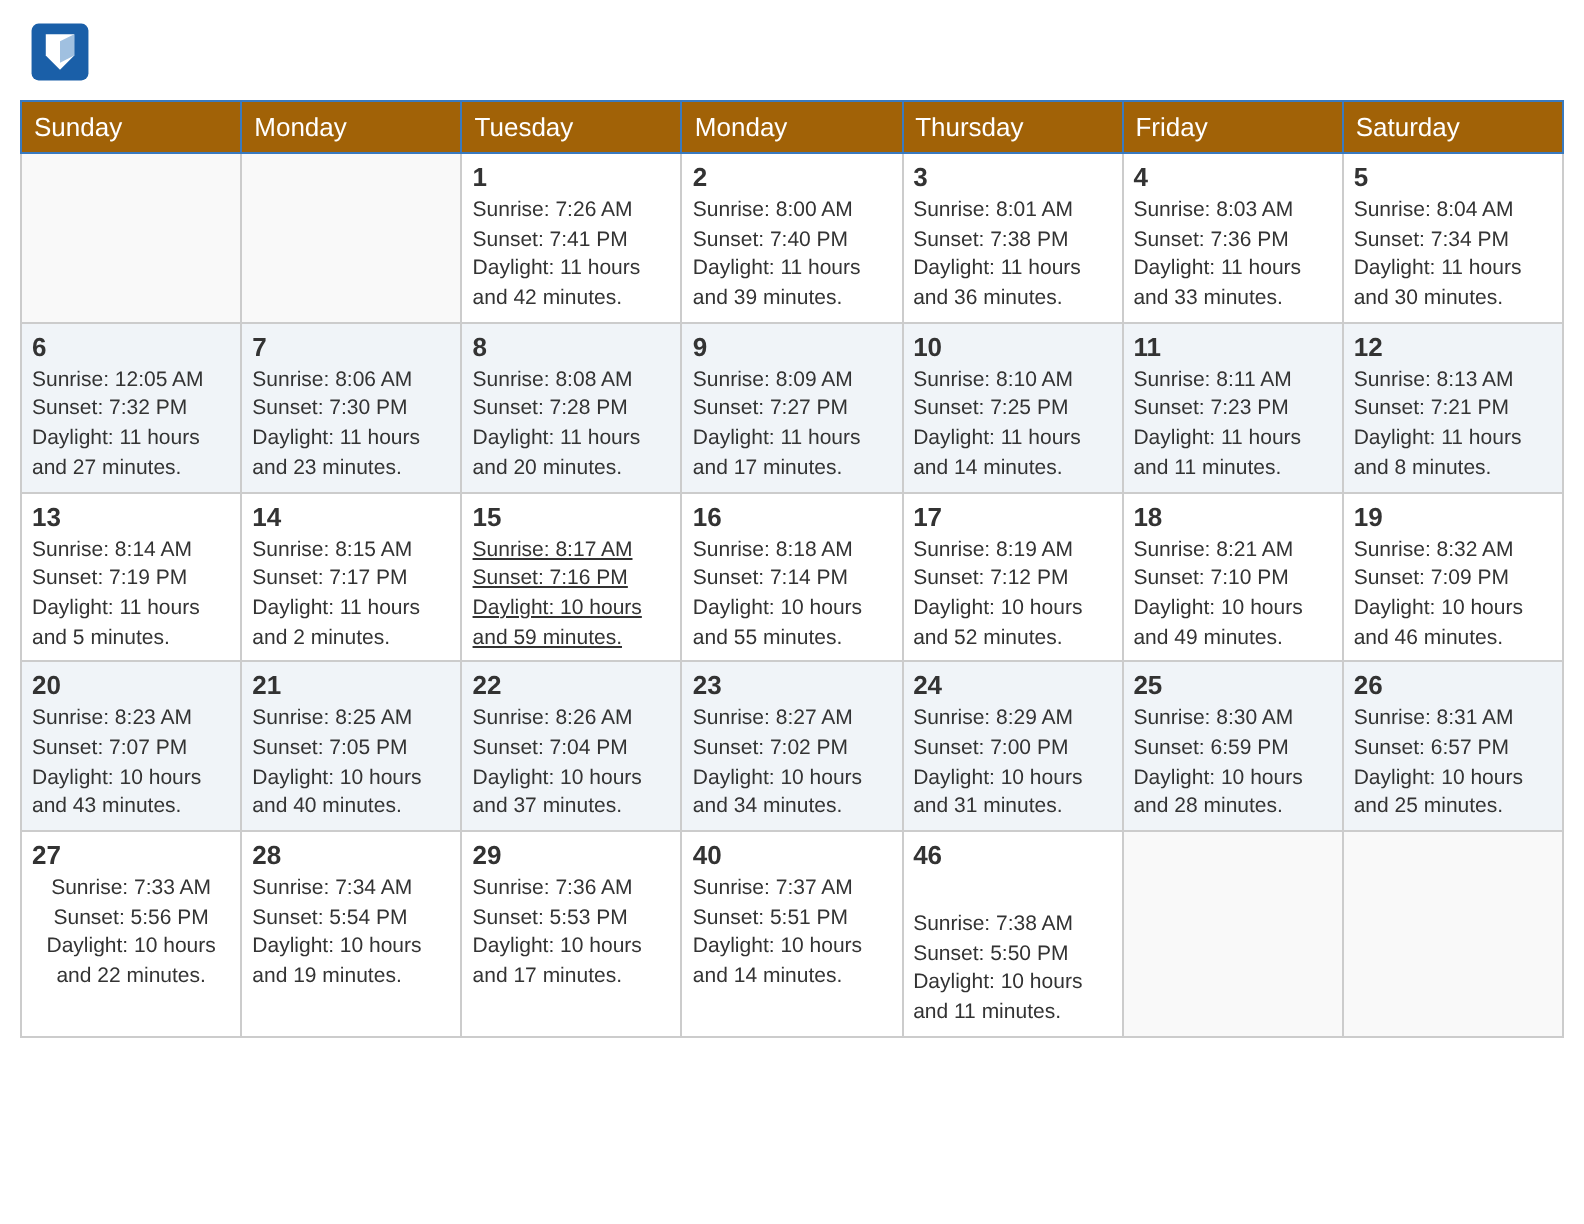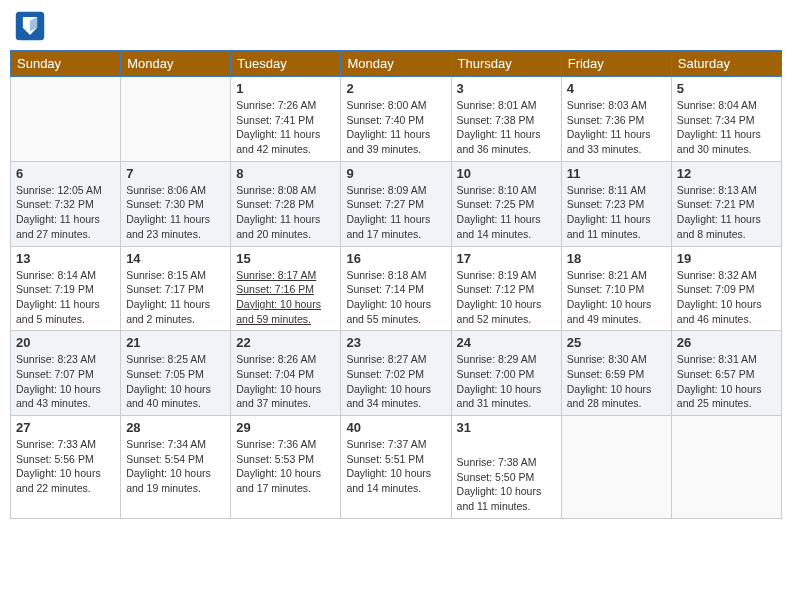--- a/index.html
+++ b/index.html
@@ -281,21 +281,21 @@
         <td>
           <span class="day-number">26</span>
           <div class="cell-content" style="white-space: pre-line;">Sunrise: 8:31 AM
 Sunset: 6:57 PM
 Daylight: 10 hours and 25 minutes.</div>
         </td>
       </tr>
       <tr>
         <td>
           <span class="day-number">27</span>
-          <div class="cell-content" style="white-space: pre-line;">Sunrise: 7:33 AM
+          <div class="cell-content" style="white-space: pre-line; text-align: center;">Sunrise: 7:33 AM
 Sunset: 5:56 PM
 Daylight: 10 hours and 22 minutes.</div>
         </td>
         <td>
           <span class="day-number">28</span>
           <div class="cell-content" style="white-space: pre-line;">Sunrise: 7:34 AM
 Sunset: 5:54 PM
 Daylight: 10 hours and 19 minutes.</div>
         </td>
         <td>
@@ -304,21 +304,21 @@
 Sunset: 5:53 PM
 Daylight: 10 hours and 17 minutes.</div>
         </td>
         <td>
           <span class="day-number">40</span>
           <div class="cell-content" style="white-space: pre-line;">Sunrise: 7:37 AM
 Sunset: 5:51 PM
 Daylight: 10 hours and 14 minutes.</div>
         </td>
         <td>
-          <span class="day-number">31</span>
+          <span class="day-number">46</span>
           <div class="cell-content" style="white-space: pre-line; margin-top: 20px;">Sunrise: 7:38 AM
 Sunset: 5:50 PM
 Daylight: 10 hours and 11 minutes.</div>
         </td>
         <td class="cell-empty"></td>
         <td class="cell-empty"></td>
       </tr>
     </tbody>
 </table>
 

